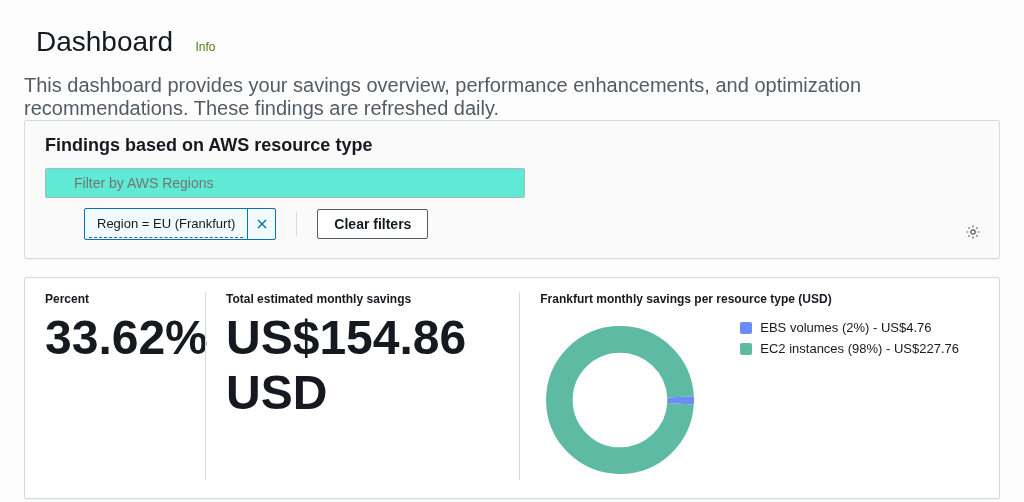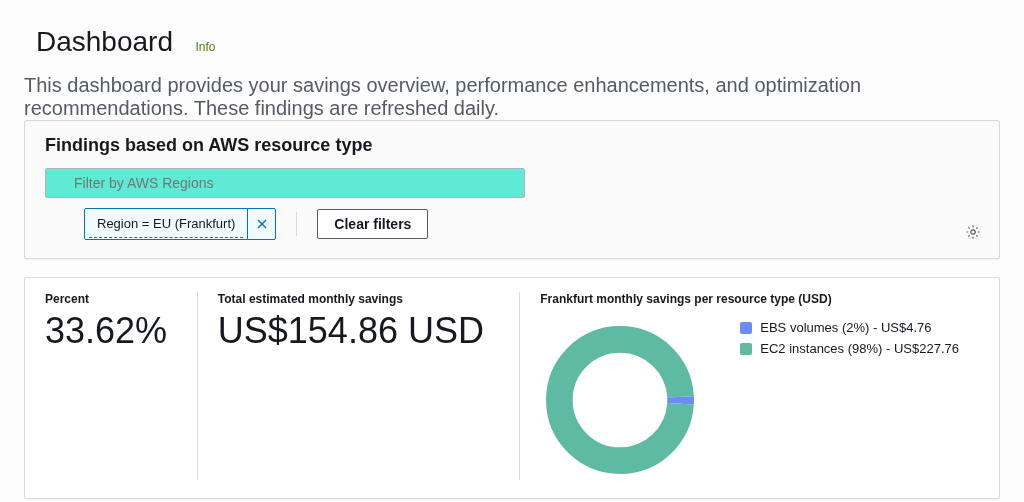--- a/index.html
+++ b/index.html
@@ -74,21 +74,21 @@
     width: 16px; height: 16px; color: #545b64; cursor: pointer;
   }
   .section-title { font-size: 18px; font-weight: 400; margin: 4px 0 18px 0; display:flex; align-items: baseline; }
   .grid { display: flex; }
   .col { padding-right: 20px; }
   .col + .col { border-left: 1px solid #d5dbdb; padding-left: 20px; }
   .col1 { width: 160px; }
   .col2 { width: 340px; }
   .col3 { flex: 1; display:flex; flex-direction:column; }
   .metric-label { font-size: 12px; font-weight: 700; margin-bottom: 4px; }
-  .metric-value { font-size: 36px; font-weight: 400; letter-spacing: 0px; }
+  .metric-value { font-size: 48px; font-weight: 700; letter-spacing: 0px; }
   .chart-wrap { display:flex; align-items:flex-start; gap: 40px; margin-top: 10px;}
   .donut { width: 160px; height: 160px; }
   .legend { font-size: 13px; }
   .legend-item { display:flex; align-items:center; margin-bottom: 6px; white-space: nowrap;}
   .legend-swatch { width: 12px; height: 12px; margin-right: 8px; border-radius: 2px; }
 </style>
 </head>
 <body>
 
 <div class="header">

